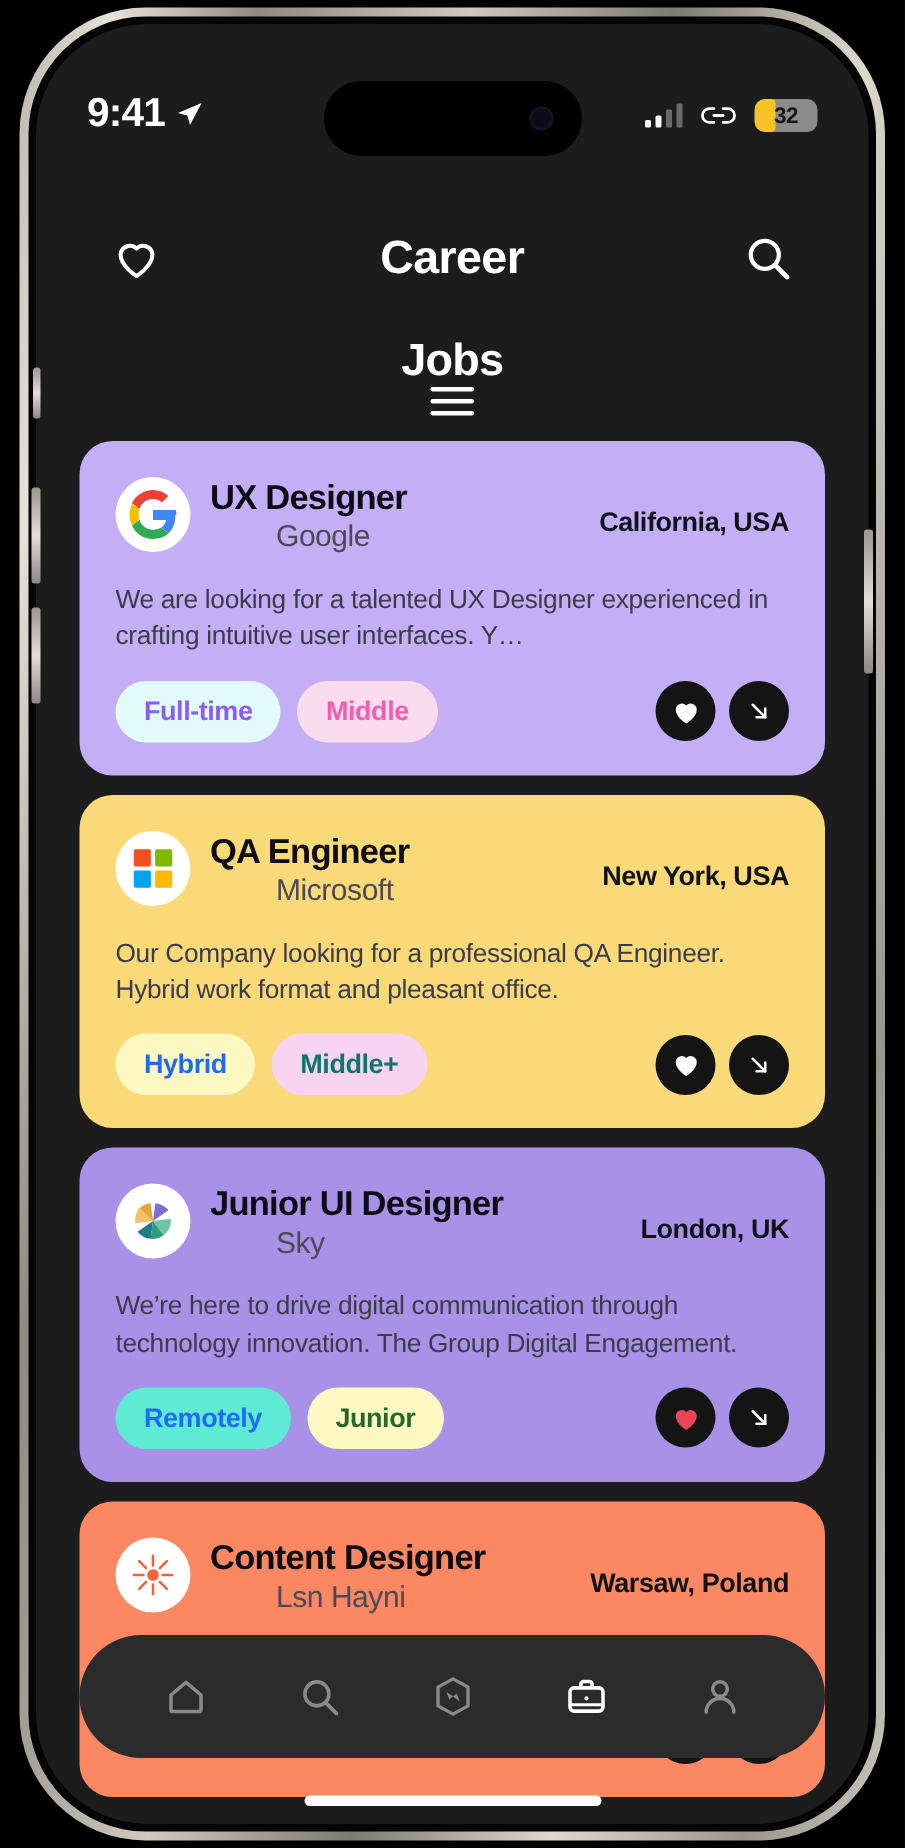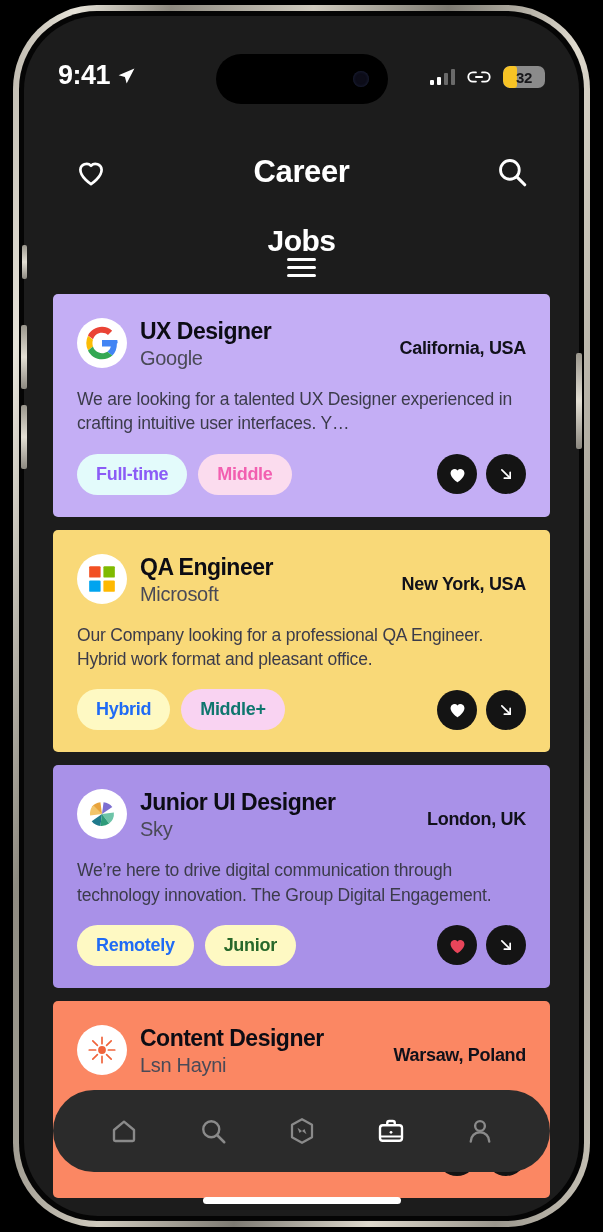--- a/index.html
+++ b/index.html
@@ -76,33 +76,33 @@
   #section-title{ font-size:30px; font-weight:bold; color:#fff; letter-spacing:-0.5px; }
   #hamburger{ display:flex; flex-direction:column; gap:5px; width:29px; }
   #hamburger span{ display:block; height:3px; background:#fff; border-radius:2px; }
 
   
   #cardlist{
     position:absolute; top:278px; left:0; width:100%; bottom:0;
     padding:0 29px;
   }
   .card{
-    border-radius:5px; padding:24px 24px 22px 24px; margin-bottom:13px;
+    border-radius:22px; padding:24px 24px 22px 24px; margin-bottom:13px;
     position:relative;
   }
   .card-top{ display:flex; align-items:flex-start; }
   .logo{
     width:50px; height:50px; border-radius:50%; background:#fff;
     flex:0 0 50px; display:flex; align-items:center; justify-content:center;
     margin-right:13px; overflow:hidden;
   }
   .titles{ flex:1 1 auto; min-width:0; padding-top:1px; }
   .job-title{ font-size:23px; font-weight:bold; color:#0c0c14; letter-spacing:-0.5px;
     line-height:1.1; }
-  .company{ font-size:20px; color:#4a4a57; margin-top:3px; letter-spacing:-0.3px; }
+  .company{ font-size:20px; color:#4a4a57; margin-top:3px; letter-spacing:-0.3px;margin-left:44px; }
   .location{ font-size:18px; font-weight:bold; color:#11111a; white-space:nowrap;
     padding-top:20px; letter-spacing:-0.3px; }
   .desc{
     margin-top:17px; font-size:17.5px; line-height:1.38; color:#3b3b4a;
     letter-spacing:-0.2px;
   }
   .card-bottom{ display:flex; align-items:center; margin-top:18px; }
   .tags{ display:flex; gap:11px; flex:1 1 auto; }
   .tag{
     padding:10px 19px; border-radius:22px; font-size:18px; font-weight:bold;
@@ -227,21 +227,21 @@
               </div>
       <div class="titles">
         <div class="job-title">Junior UI Designer</div>
         <div class="company">Sky</div>
       </div>
       <div class="location">London, UK</div>
     </div>
     <div class="desc">We’re here to drive digital communication through technology innovation.  The Group Digital Engagement.</div>
     <div class="card-bottom">
       <div class="tags">
-                <span class="tag" style="background:#fef9c3;color:#1f6bf5">Remotely</span>
+                <span class="tag" style="background:#5eead4;color:#1f6bf5">Remotely</span>
                 <span class="tag" style="background:#fef9c3;color:#27682a">Junior</span>
               </div>
       <div class="actions">
         <div class="act">
                   <svg width="21" height="21" viewBox="0 0 24 24">
     <path d="M12 21s-8-5-8-10.6A4.6 4.6 0 0 1 12 7.3a4.6 4.6 0 0 1 8 3.1C20 16 12 21 12 21z" fill="#e8455a"></path>
   </svg>
                 </div>
         <div class="act">
                   <svg width="20" height="20" viewBox="0 0 24 24">

